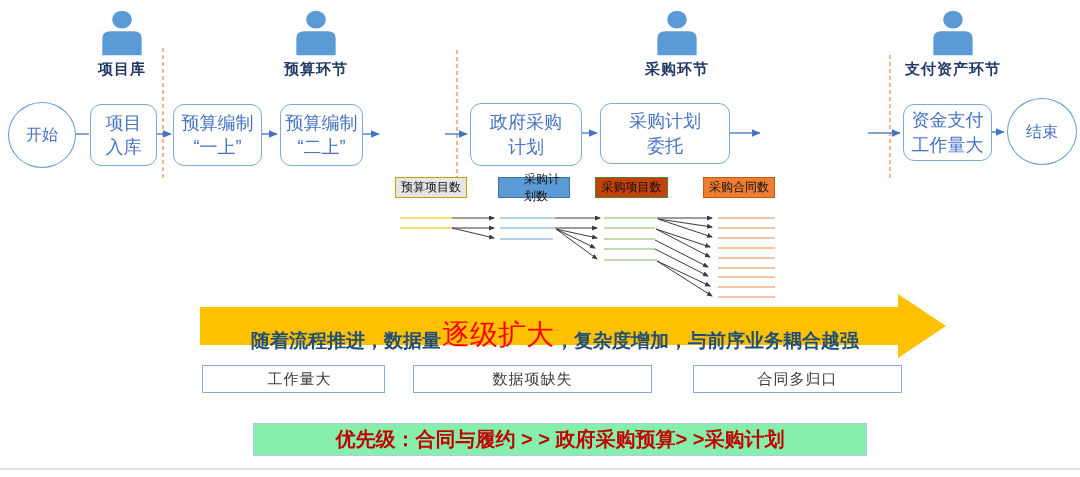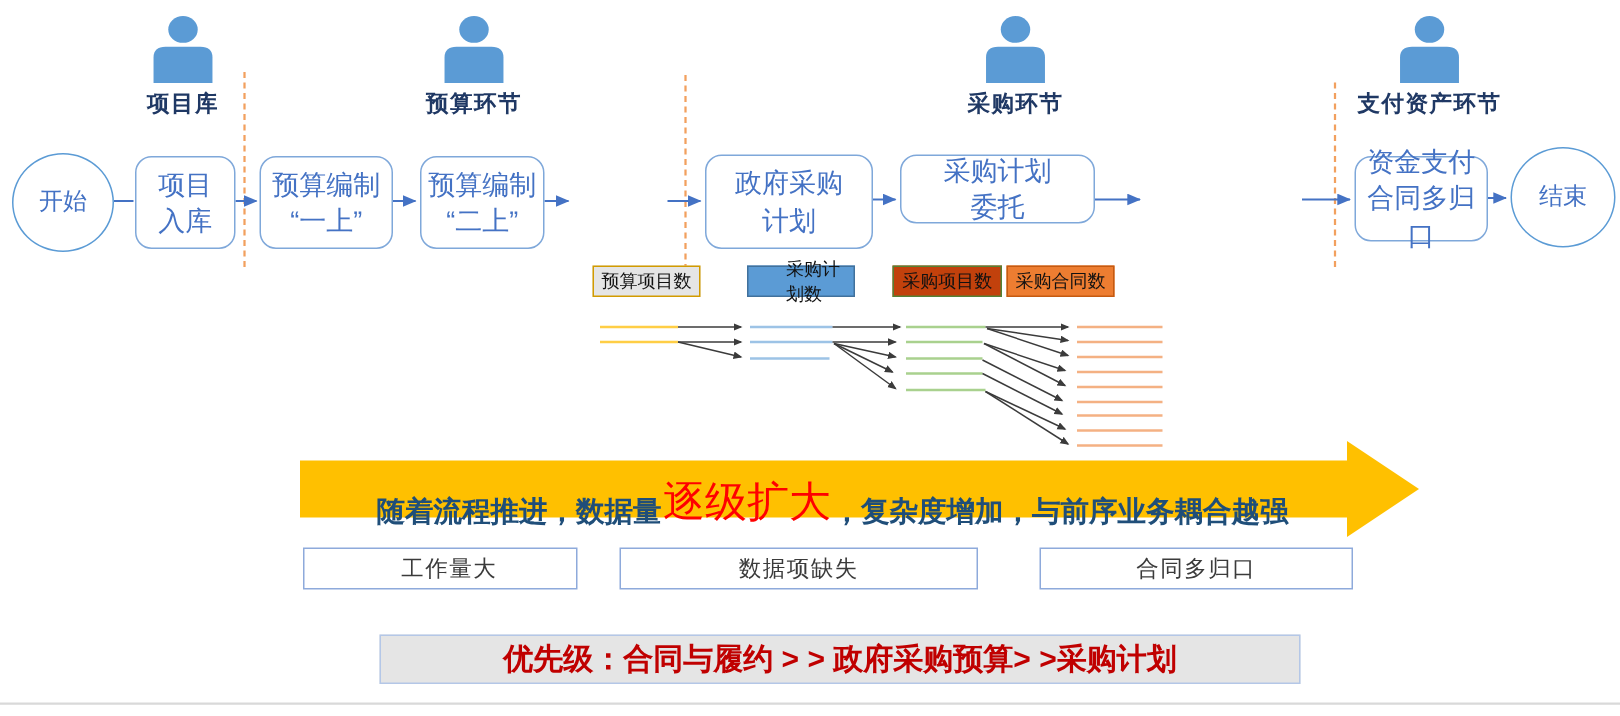--- a/index.html
+++ b/index.html
@@ -32,21 +32,21 @@
   }
   .banner-normal{font-size:19px;font-weight:bold;color:#1F4E79;}
   .banner-highlight{font-size:28px;font-weight:normal;color:#FF0000;margin:0 1px;}
   .issue{
     position:absolute;z-index:2;box-sizing:border-box;height:28px;background:#fff;
     border:1.4px solid #8EAADB;display:flex;align-items:center;justify-content:center;
     font-size:15px;color:#3b3b3b;letter-spacing:1px;
   }
   .priority{
     position:absolute;z-index:2;left:253px;top:423px;width:614px;height:33px;box-sizing:border-box;
-    background:#e5e5e5;border:1.6px solid #B4C7E7;
+    background:#86efac;border:1.6px solid #B4C7E7;
     display:flex;align-items:center;justify-content:center;
     font-size:20px;font-weight:bold;color:#C00000;white-space:nowrap;
   }
 </style>
 </head>
 <body>
 
 <div class="canvas">
 
   <svg class="overlay" width="1080" height="477">
@@ -161,30 +161,30 @@
 
   <div class="node terminal" style="left:8px;top:102px;width:68px;height:66px;">开始</div>
   <div class="node" style="left:90px;top:104px;width:67px;height:62px;">项目
 入库</div>
   <div class="node" style="left:173px;top:104px;width:89px;height:62px;">预算编制
 “一上”</div>
   <div class="node" style="left:280px;top:104px;width:83px;height:62px;">预算编制
 “二上”</div>
   <div class="node" style="left:470px;top:103px;width:112px;height:63px;">政府采购
 计划</div>
-  <div class="node" style="left:600px;top:103px;width:130px;height:46px;">采购计划
+  <div class="node" style="left:600px;top:103px;width:130px;height:61px;">采购计划
 委托</div>
   <div class="node" style="left:903px;top:104px;width:89px;height:57px;">资金支付
-合同多归口</div>
+工作量大</div>
   <div class="node terminal" style="left:1007px;top:98px;width:70px;height:67px;">结束</div>
 
   <div class="tag tag-budget" style="left:395px;top:177px;width:72px;">预算项目数</div>
   <div class="tag tag-plan" style="left:498px;top:177px;width:72px;padding-left:25px;">采购计划数</div>
   <div class="tag tag-project" style="left:595px;top:177px;width:73px;">采购项目数</div>
-  <div class="tag tag-contract" style="left:671px;top:177px;width:72px;">采购合同数</div>
+  <div class="tag tag-contract" style="left:703px;top:177px;width:72px;">采购合同数</div>
 
   <div class="banner-text">
     <span class="banner-normal">随着流程推进，数据量</span>
     <span class="banner-highlight">逐级扩大</span>
     <span class="banner-normal">，复杂度增加，与前序业务耦合越强</span>
   </div>
 
   <div class="issue" style="left:202px;top:365px;width:183px;padding-left:12px;">工作量大</div>
   <div class="issue" style="left:413px;top:365px;width:239px;">数据项缺失</div>
   <div class="issue" style="left:693px;top:365px;width:209px;">合同多归口</div>

